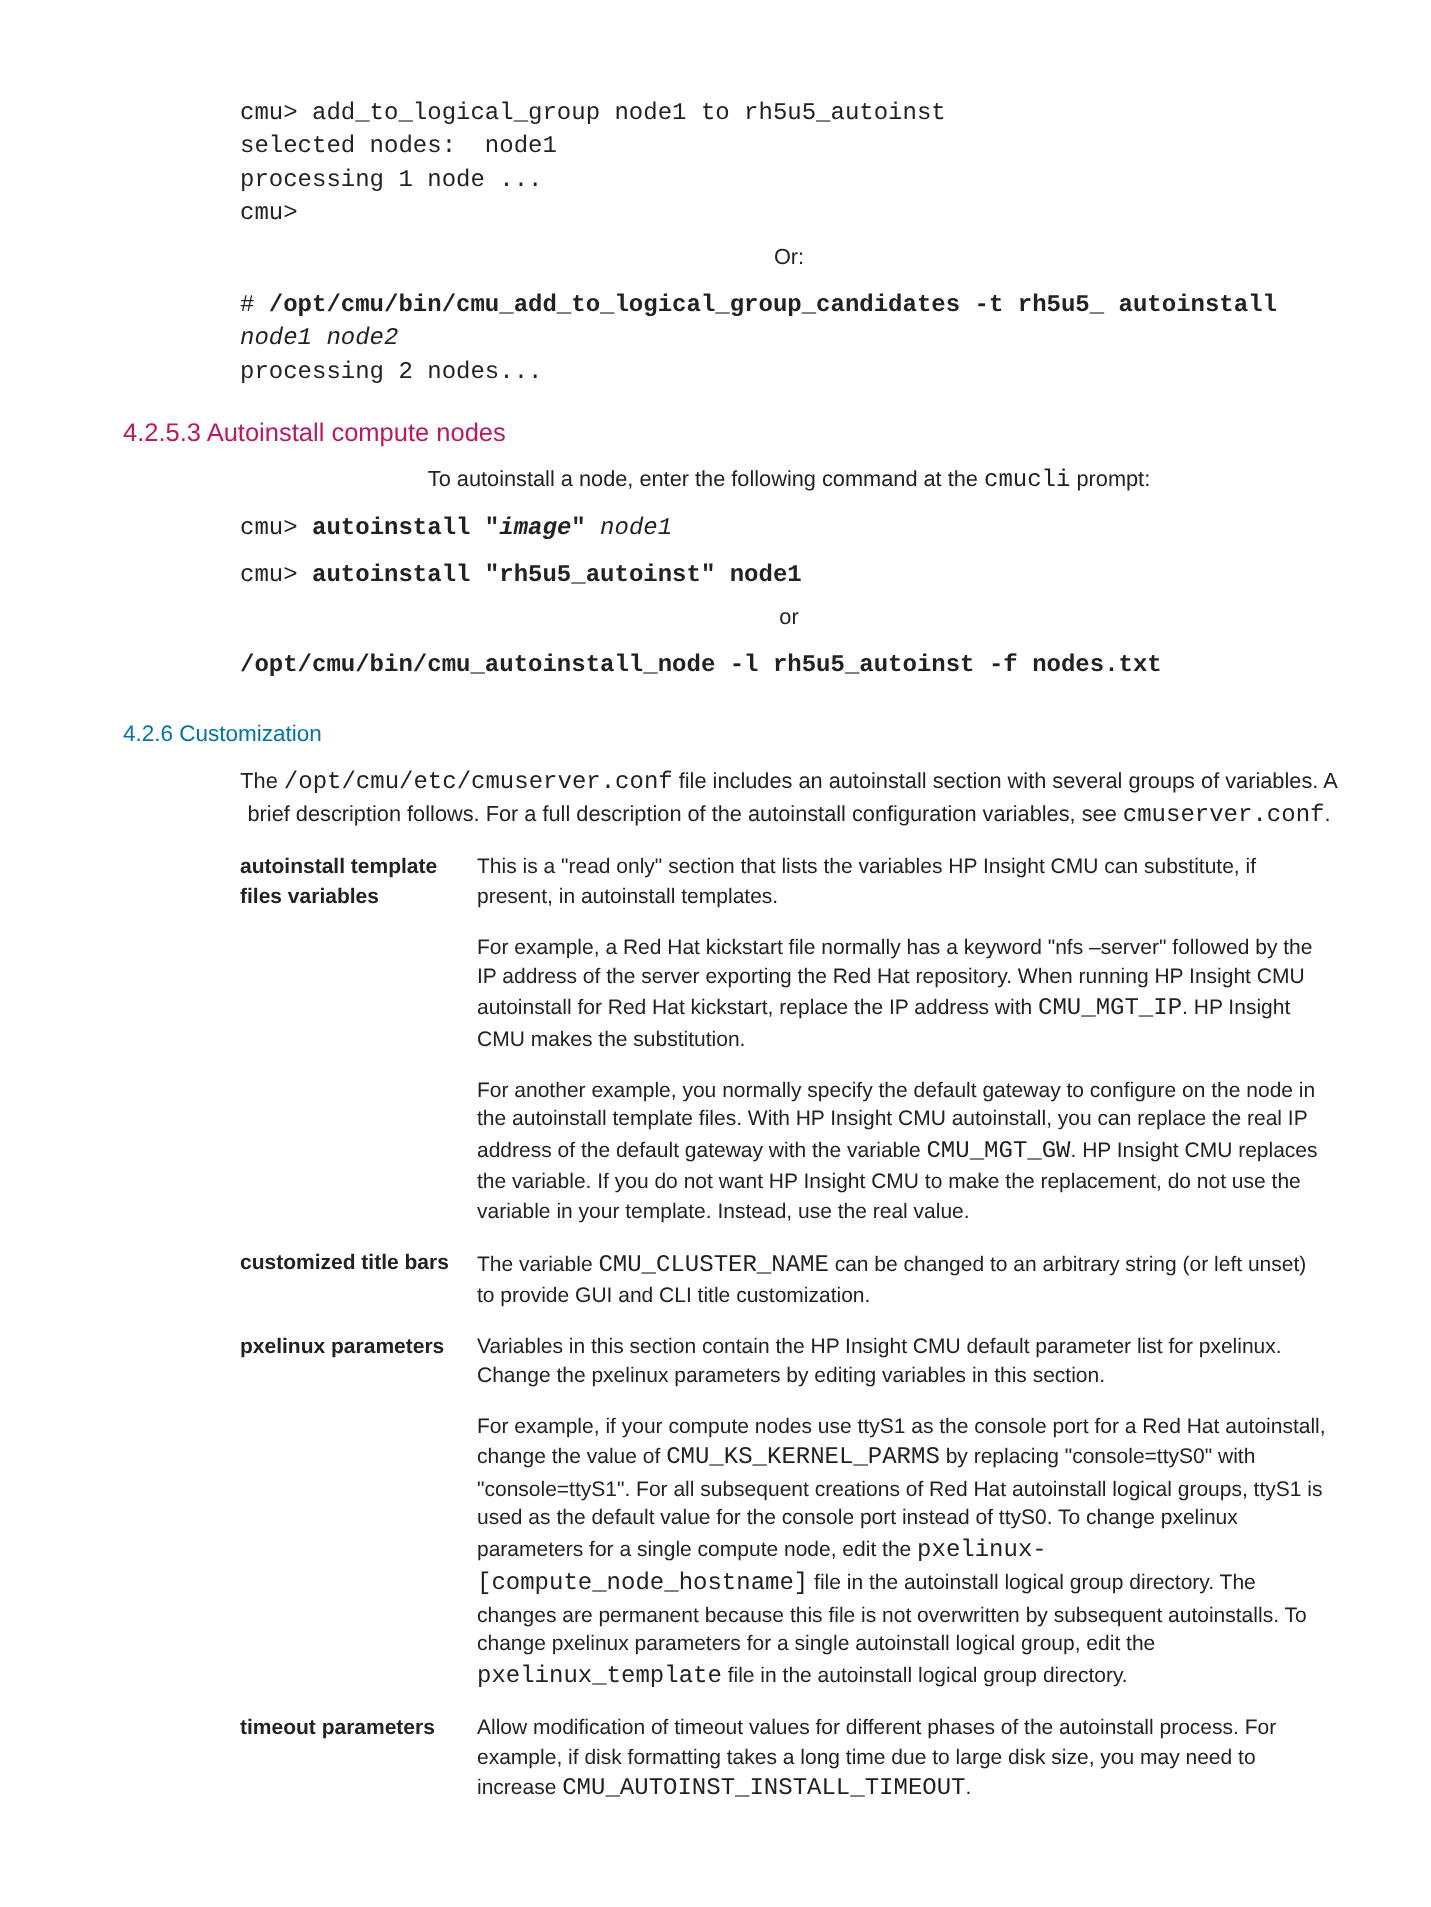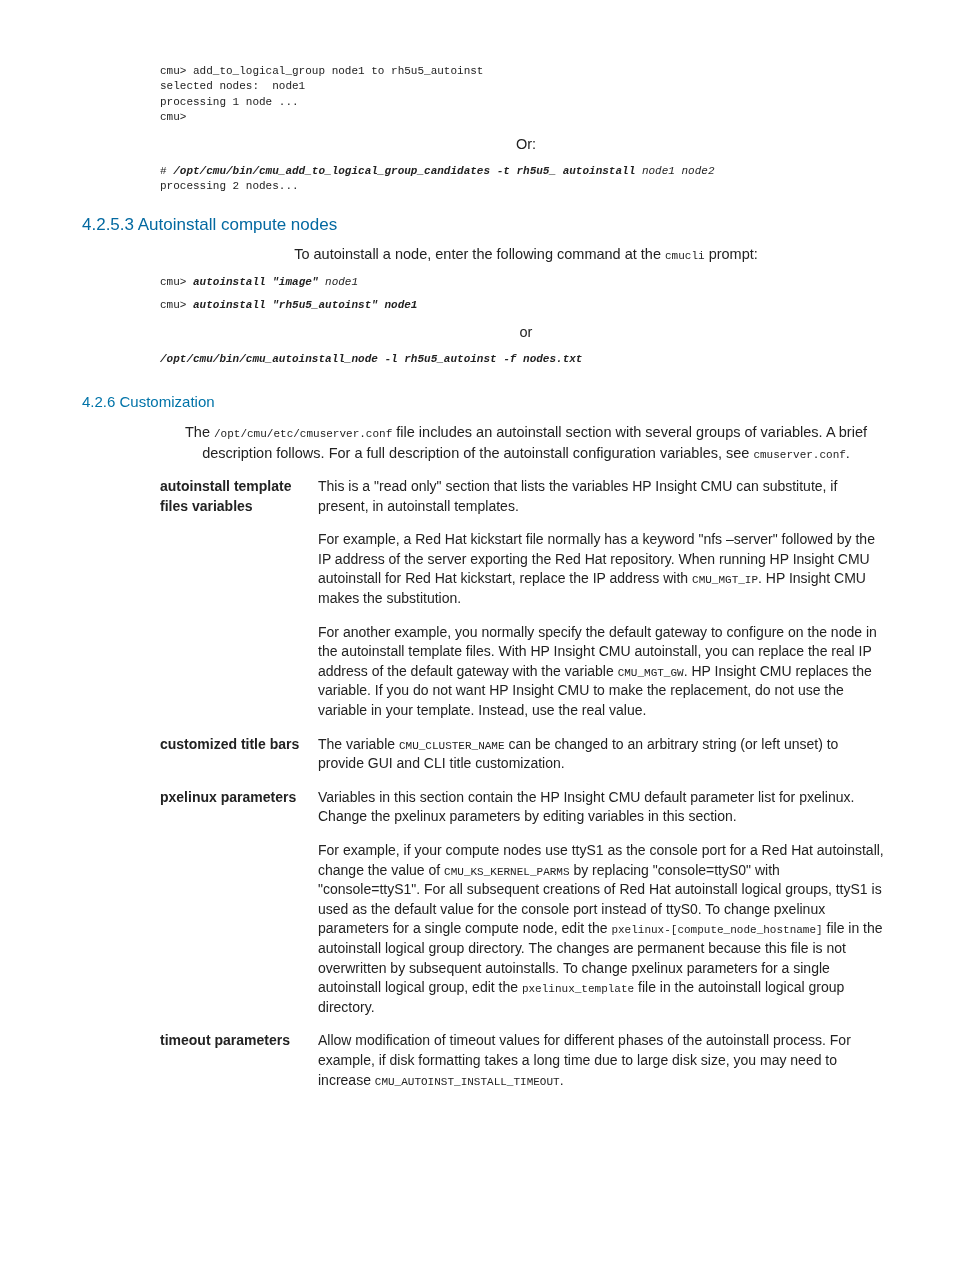--- a/index.html
+++ b/index.html
@@ -11,32 +11,32 @@
     padding: 60px 62px 40px 82px;
     width: 954px;
     box-sizing: border-box;
     background: #fff;
   }
   .content-col {
     margin-left: 78px;
   }
   pre, code, .mono {
     font-family: "Courier New", Courier, monospace;
-    font-size: 11px;
+    font-size: 16px;
     white-space: pre-wrap;
   }
   pre {
     margin: 4px 0 8px 0;
   }
-  .bold { font-weight: bold; font-style: italic; }
+  .bold { font-weight: bold; }
   .italic { font-style: italic; }
   h3.sub {
     font-family: Arial, Helvetica, sans-serif;
     font-weight: normal;
-    color: #0369a1;
+    color: #be185d;
     font-size: 17px;
     margin: 18px 0 8px -78px;
   }
   h2.sec {
     font-family: Arial, Helvetica, sans-serif;
     font-weight: normal;
     color: #0073a8;
     font-size: 15px;
     margin: 24px 0 10px -78px;
   }

